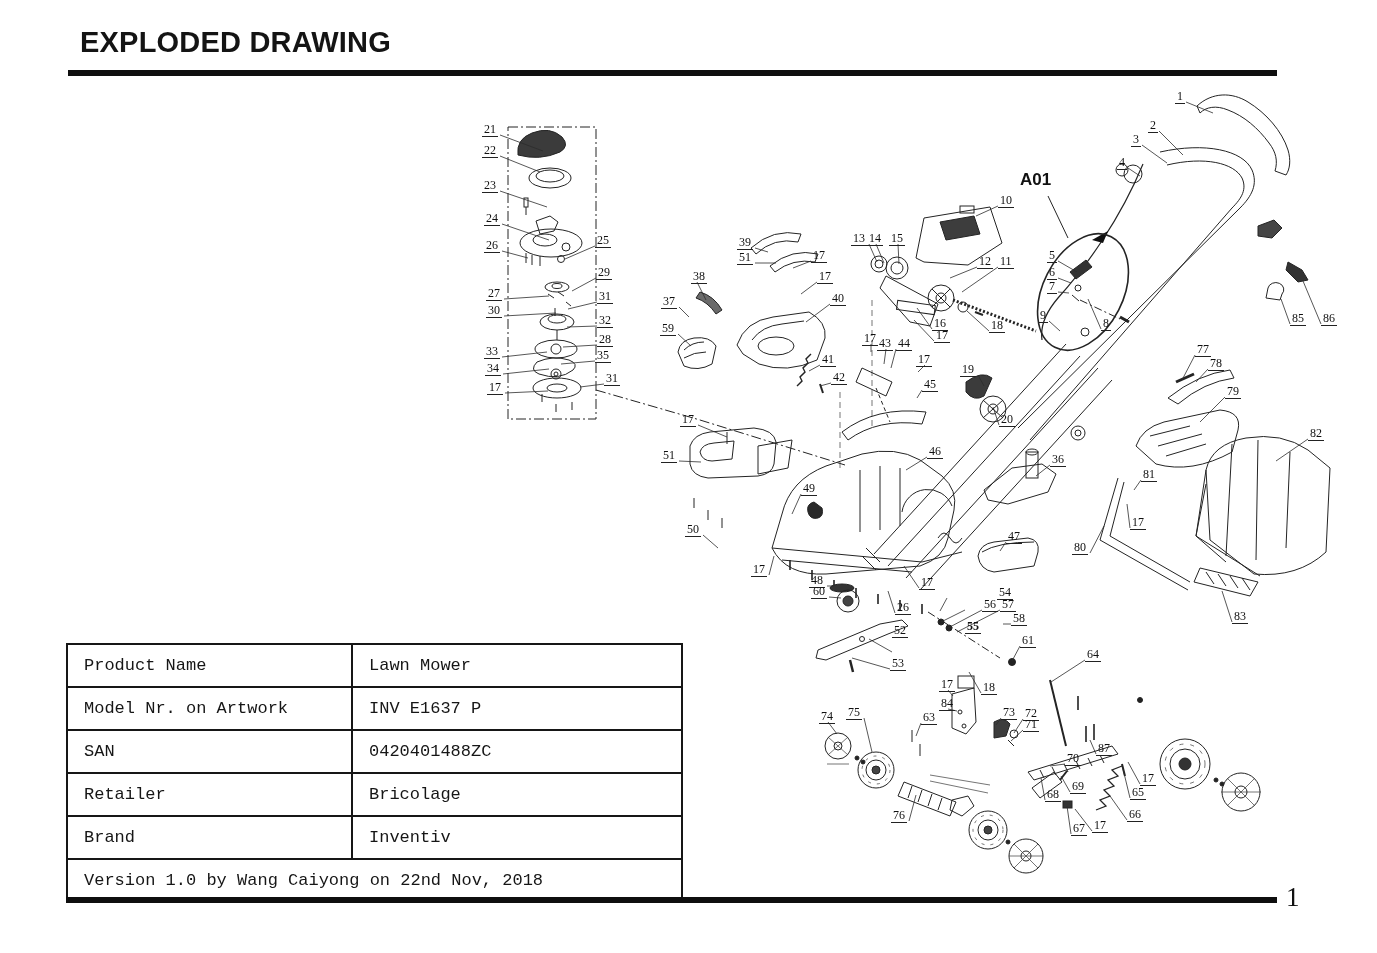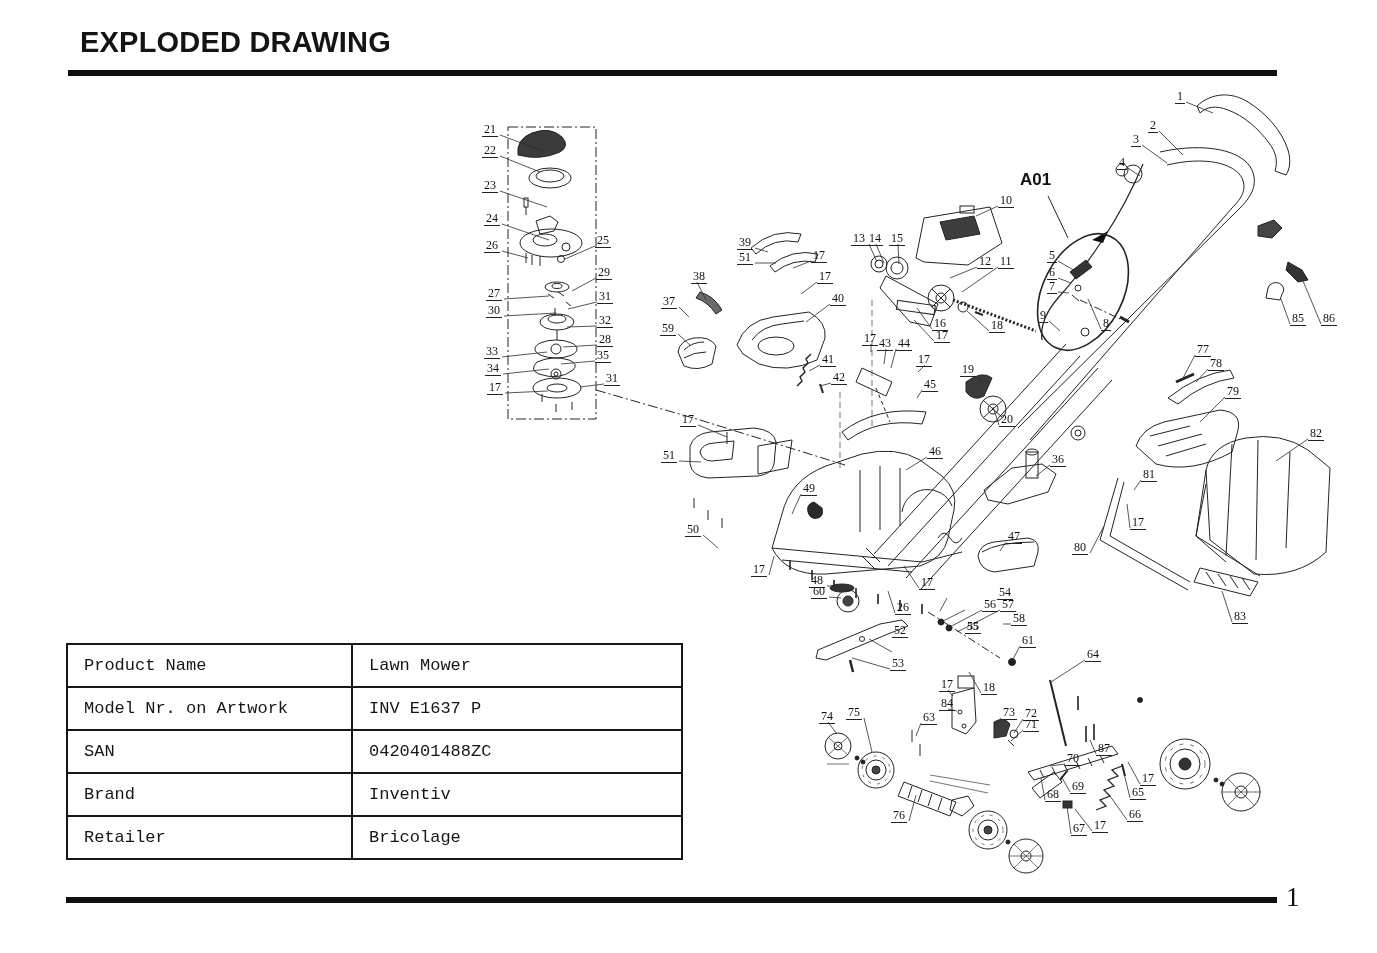--- a/index.html
+++ b/index.html
@@ -451,25 +451,28 @@
       </tr>
       <tr>
         <td>Model Nr. on Artwork</td>
         <td>INV E1637 P</td>
       </tr>
       <tr>
         <td>SAN</td>
         <td>0420401488ZC</td>
       </tr>
       <tr>
+        <td>Retailer</td>
+        <td>Bricolage</td>
+      </tr>
+      <tr>
         <td>Brand</td>
         <td>Inventiv</td>
       </tr>
       <tr>
-        <td>Retailer</td>
-        <td>Bricolage</td>
+        <td colspan="2">Version 1.0 by Wang Caiyong on 22nd Nov, 2018</td>
       </tr>
     </tbody>
   </table>
 
   <div class="rule bottom-rule"></div>
   <div class="pagenum">1</div>
 </div>
 
 </body></html>

